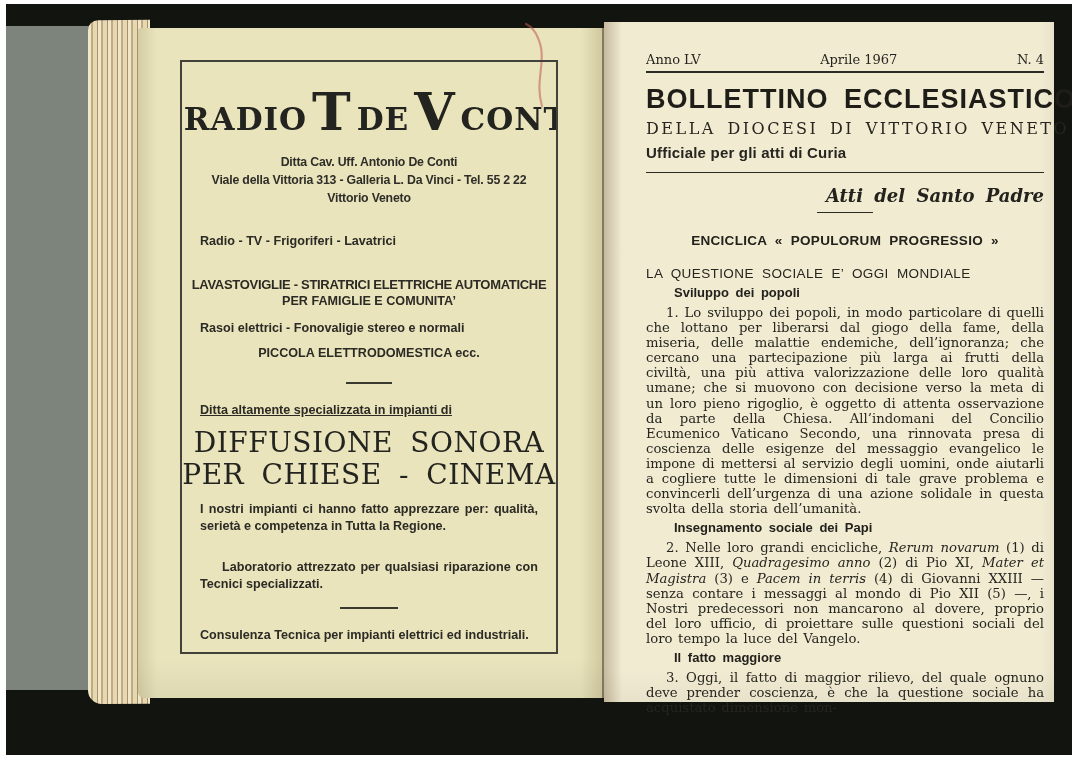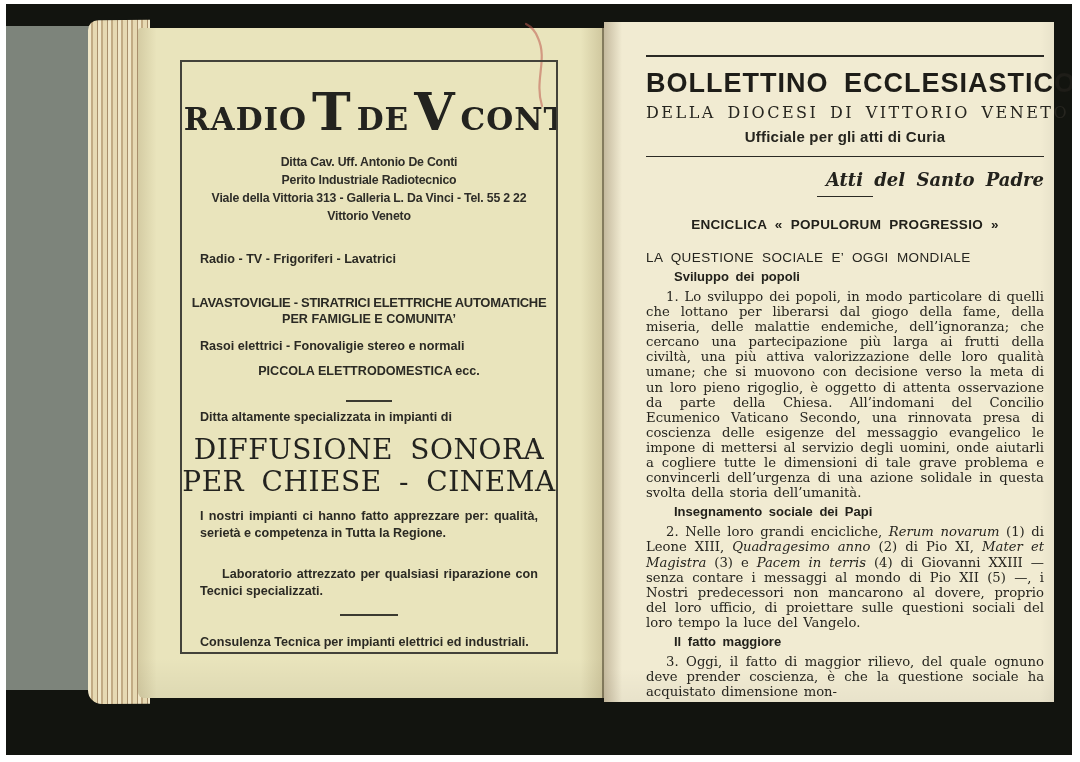--- a/index.html
+++ b/index.html
@@ -34,41 +34,41 @@
   .brand .big{font-size:52px;}
   .contact{font-weight:700;font-size:12.3px;line-height:18px;letter-spacing:-.2px;white-space:nowrap;color:#2e2d28;}
   .contact.first{margin-top:8px;}
   .adline{font-weight:700;font-size:12.6px;line-height:17px;color:#2b2a24;}
   .left-al{text-align:left;padding-left:18px;}
   .prod1{margin-top:26px;}
   .prod2a{margin-top:26px;font-size:13px;letter-spacing:-.3px;white-space:nowrap;}
   .prod3{margin-top:10px;}
   .prod4{margin-top:8px;}
   .rule-short{border:0;border-top:2px solid #3b3a30;width:46px;margin:20px auto 0;}
-  .intro{margin-top:7px;}
+  .intro{margin-top:18px;text-decoration:underline;}
   .headline{font-family:"DejaVu Serif",serif;font-weight:400;font-size:28px;line-height:32px;
     letter-spacing:.5px;word-spacing:8px;color:#23231f;white-space:nowrap;}
   .headline.h1st{margin-top:8px;}
   .quality{margin-top:10px;text-align:justify;padding:0 18px;}
   .lab{margin-top:24px;text-align:justify;padding:0 18px;text-indent:22px;}
   .rule-short.r2{width:58px;margin-top:14px;}
   .consulting{margin-top:18px;}
   .red-mark{position:absolute;left:366px;top:-8px;opacity:.55;}
 
   
   .rp-content{position:absolute;left:42px;right:10px;top:30px;}
   .masthead{display:flex;justify-content:space-between;font-size:13px;line-height:16px;color:#26251f;}
   .rule{border:0;border-top:2px solid #2b2a24;margin:3px 0 0;}
   .rule.thin{border-top-width:1.5px;}
   .bulletin-title{margin:10px 0 0;font-family:"Liberation Sans",sans-serif;font-weight:700;font-size:27px;
     line-height:32px;letter-spacing:1px;word-spacing:7px;text-align:center;white-space:nowrap;color:#1e1d18;}
   .bulletin-subtitle{font-family:"DejaVu Serif",serif;font-size:16px;line-height:21px;letter-spacing:2.5px;
     word-spacing:4px;text-align:left;white-space:nowrap;margin-top:3px;color:#26251f;}
   .tagline{font-family:"Liberation Sans",sans-serif;font-weight:700;font-size:15px;line-height:19px;
-    text-align:center;margin-top:4px;letter-spacing:.2px;color:#26251f;}
+    text-align:left;margin-top:4px;letter-spacing:.2px;color:#26251f;}
   .rule-b{margin-top:10px;}
   .section-title{font-family:"DejaVu Serif",serif;font-weight:700;font-style:italic;font-size:18px;
     line-height:22px;text-align:right;word-spacing:5px;margin-top:12px;color:#23221c;}
   .rule-c{border:0;border-top:1.5px solid #2b2a24;width:56px;margin:5px auto 0;}
   .article-title{font-family:"Liberation Sans",sans-serif;font-weight:700;font-size:13.5px;
     word-spacing:4px;letter-spacing:.3px;text-align:center;margin-top:20px;color:#22211b;}
   .chapter-heading{font-family:"Liberation Sans",sans-serif;font-size:13.5px;word-spacing:4px;
     letter-spacing:.4px;margin-top:18px;color:#26251f;}
   .subhead{font-family:"Liberation Sans",sans-serif;font-weight:700;font-size:13px;word-spacing:3px;
     margin:4px 0 0 28px;color:#22211b;}
@@ -86,21 +86,20 @@
 
     <div class="page left-page">
       <svg class="red-mark" width="60" height="90" viewBox="0 0 60 90">
         <path d="M38 86 C 30 60, 44 40, 34 18 C 31 10, 26 6, 22 4" fill="none" stroke="#c05d52" stroke-width="2.2" stroke-linecap="round"></path>
       </svg>
       <div class="ad-box">
         <div class="brand">
           <span>RADIO</span><span class="big">T</span><span>DE</span><span class="big">V</span><span>CONTI</span>
         </div>
         <div class="contact first">Ditta Cav. Uff. Antonio De Conti</div>
-        <div class="contact">Perito Industriale Radiotecnico</div>
         <div class="contact">Viale della Vittoria 313 - Galleria L. Da Vinci - Tel.  55 2 22</div>
         <div class="contact">Vittorio Veneto</div>
 
         <div class="adline left-al prod1">Radio - TV - Frigoriferi - Lavatrici</div>
         <div class="adline prod2a">LAVASTOVIGLIE - STIRATRICI ELETTRICHE AUTOMATICHE</div>
         <div class="adline">PER FAMIGLIE E COMUNITA’</div>
         <div class="adline left-al prod3">Rasoi elettrici - Fonovaligie stereo e normali</div>
         <div class="adline prod4">PICCOLA ELETTRODOMESTICA ecc.</div>
 
         <hr class="rule-short">
@@ -114,20 +113,25 @@
         <hr class="rule-short r2">
         <div class="adline left-al consulting">Consulenza Tecnica per impianti elettrici ed industriali.</div>
 
       </div>
     </div>
 
     <div class="gutter-line"></div>
 
     <div class="page right-page">
       <div class="rp-content">
+        <div class="masthead">
+          <span>Anno LV</span>
+          <span>Aprile 1967</span>
+          <span>N. 4</span>
+        </div>
         <hr class="rule">
 
         <h1 class="bulletin-title">BOLLETTINO ECCLESIASTICO</h1>
         <div class="bulletin-subtitle">DELLA DIOCESI DI VITTORIO VENETO</div>
         <div class="tagline">Ufficiale per gli atti di Curia</div>
         <hr class="rule thin rule-b">
 
         <div class="section-title">Atti del Santo Padre</div>
         <hr class="rule-c">
 

